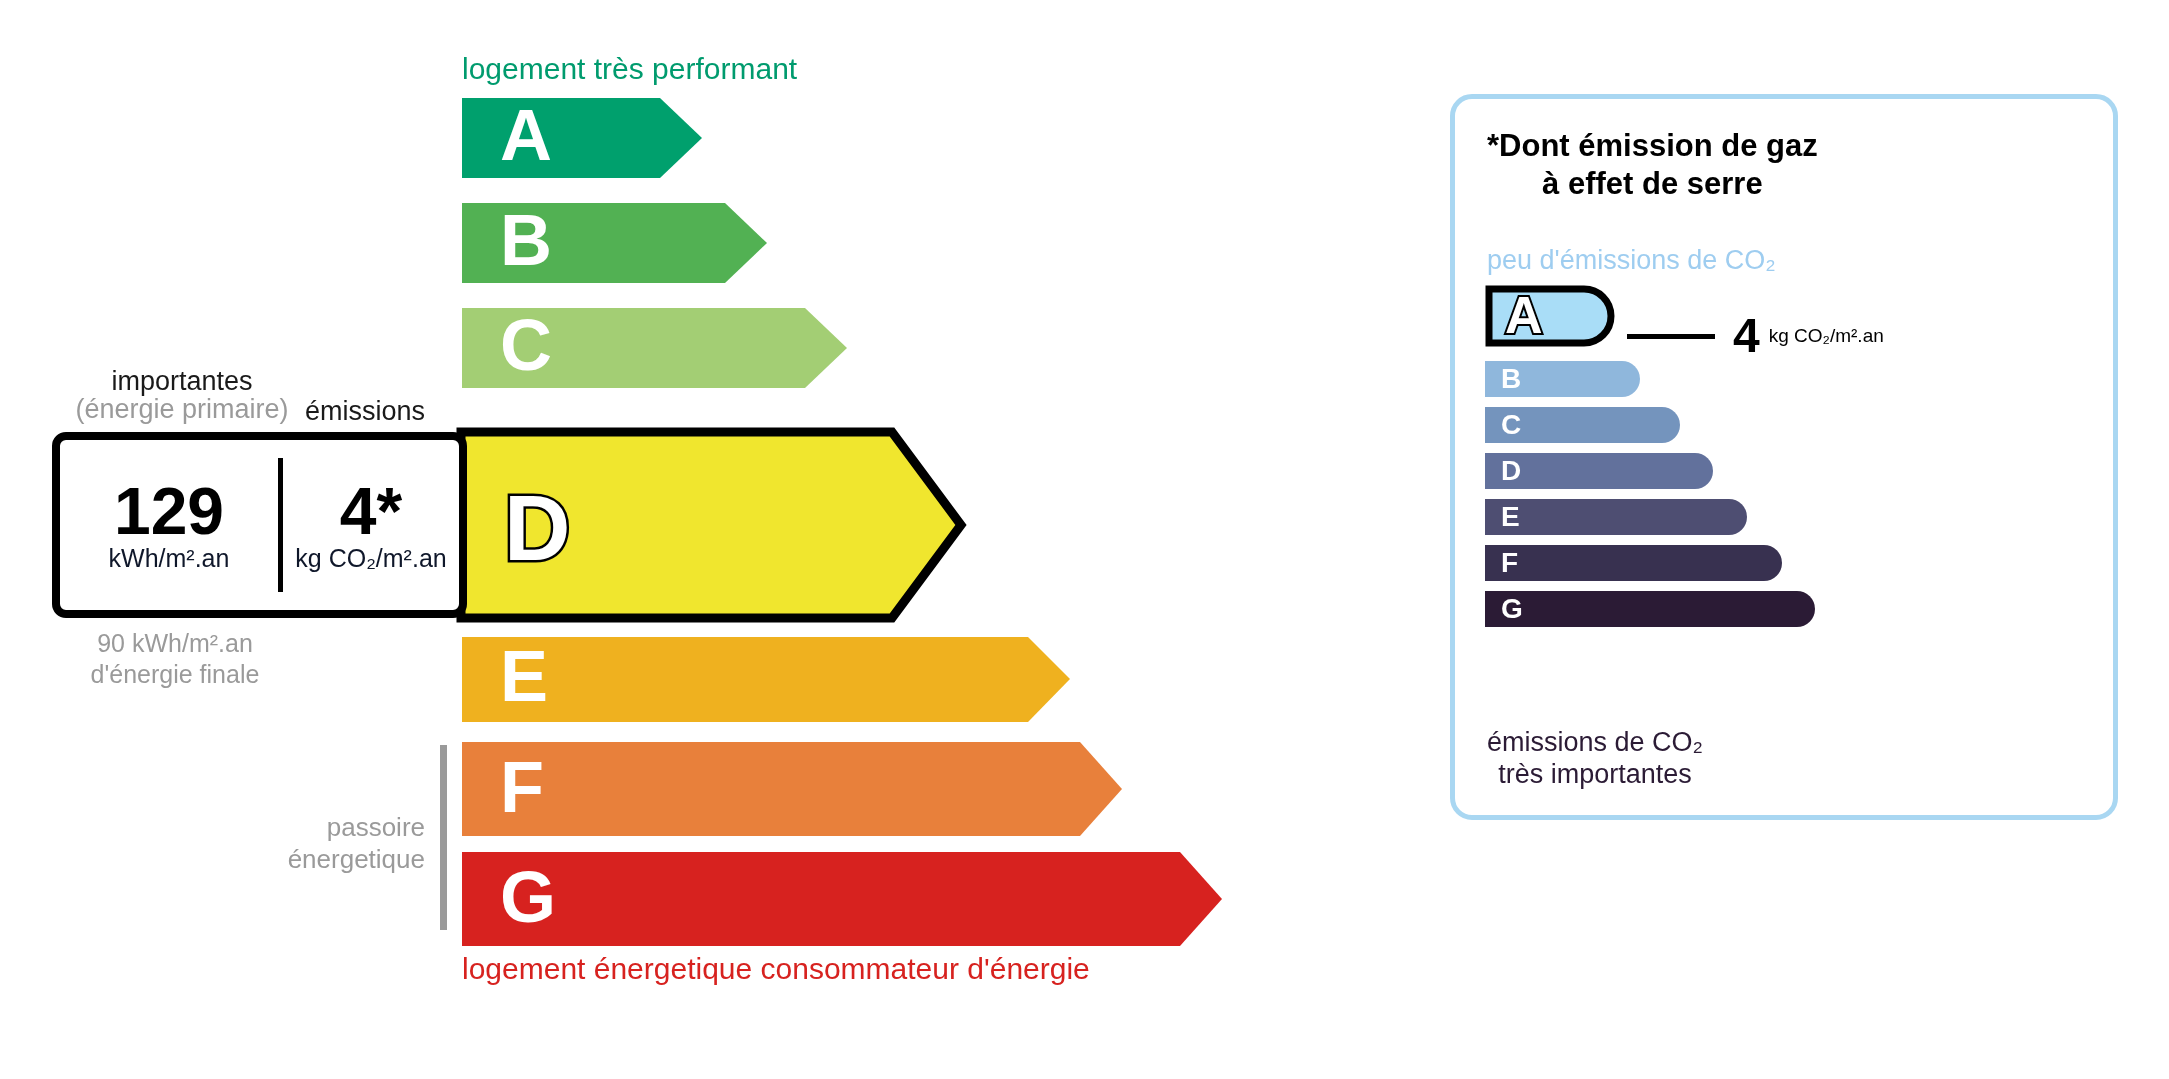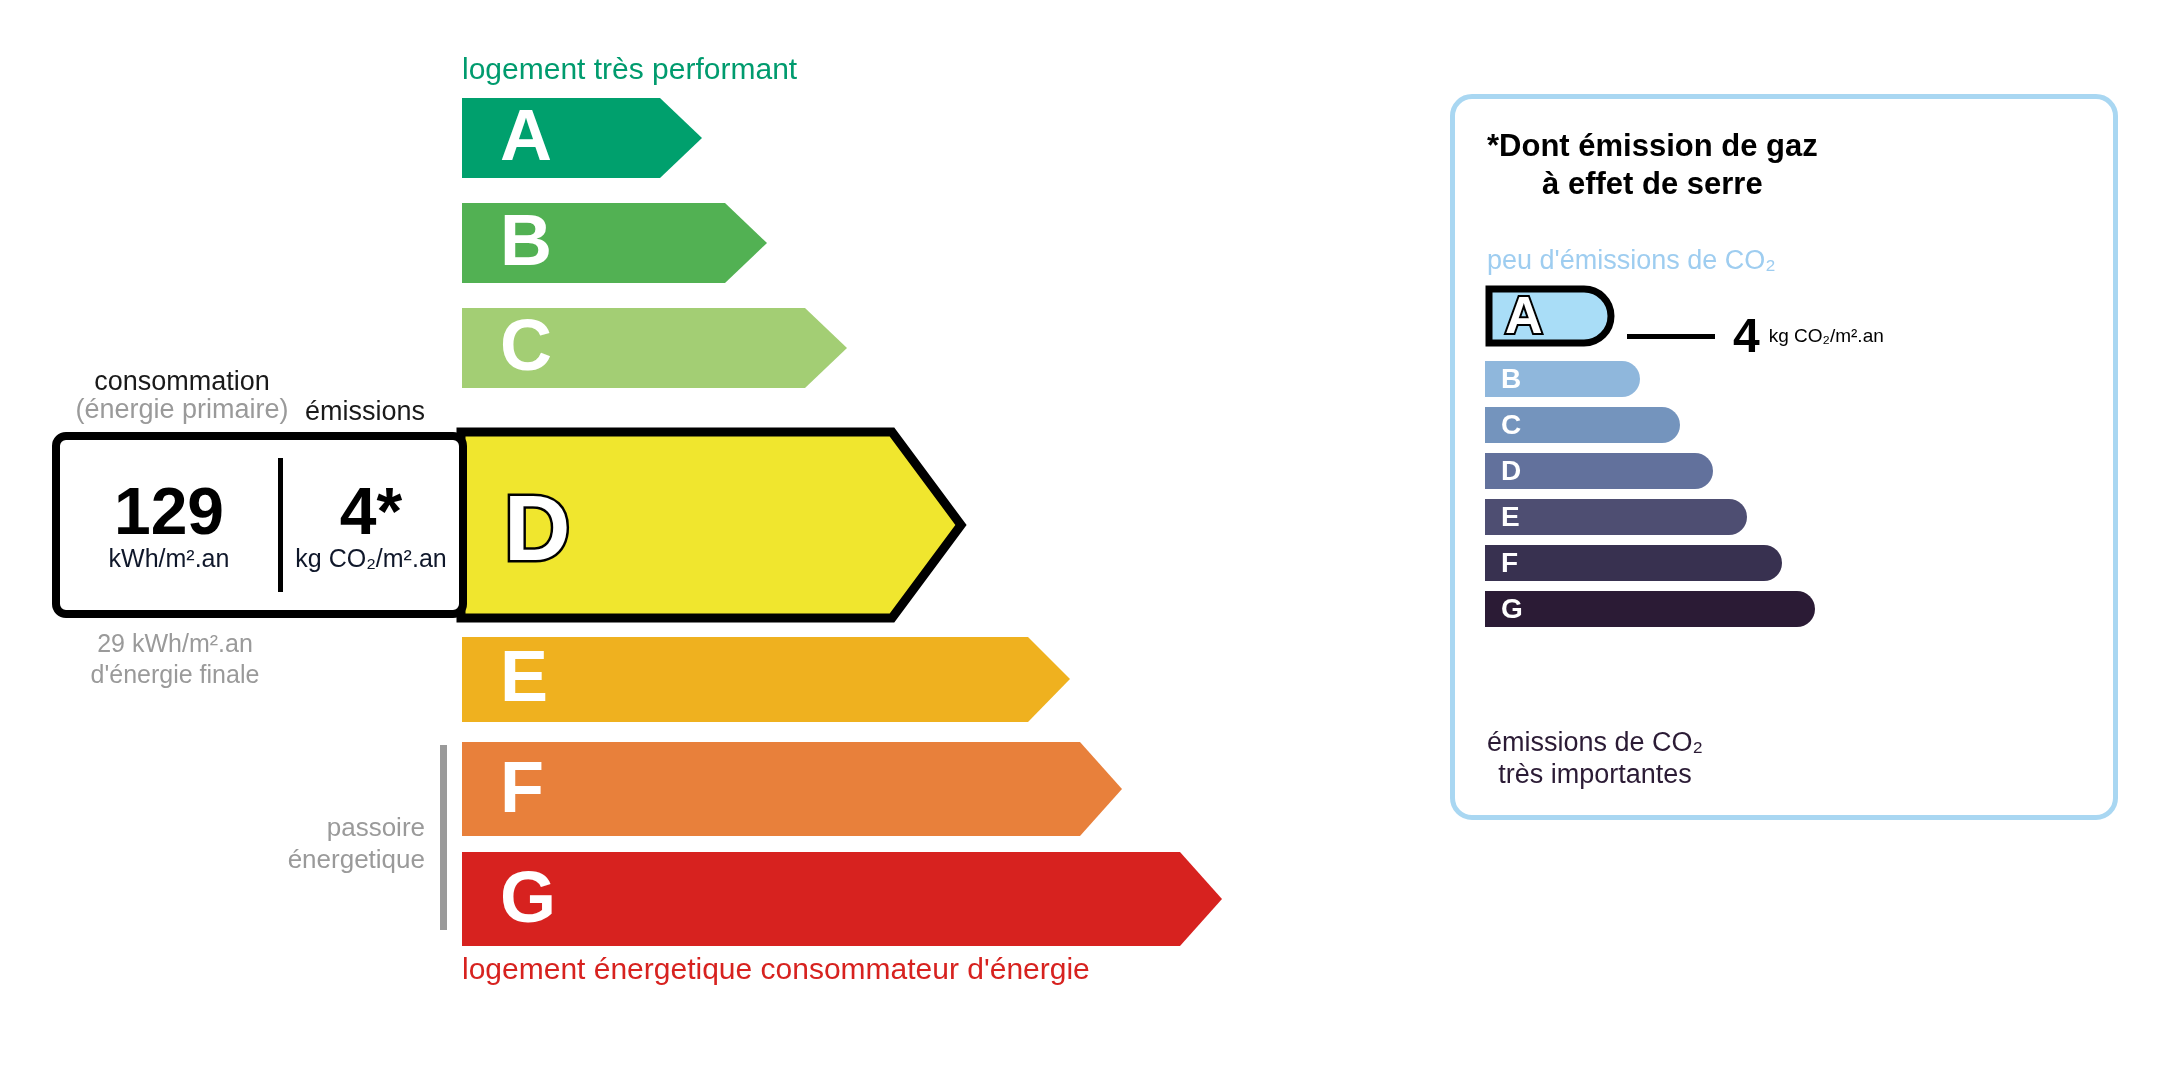--- a/index.html
+++ b/index.html
@@ -184,39 +184,39 @@
 
     <div class="bottom-caption">logement énergetique consommateur d'énergie</div>
 
     <div class="passoire-bar"></div>
     <div class="passoire-label">
       <div>passoire</div>
       <div>énergetique</div>
     </div>
 
     <div class="hdr-conso">
-      <div>consommation</div>
+      <div>importantes</div>
       <div class="sub">(énergie primaire)</div>
     </div>
     <div class="hdr-emis">émissions</div>
 
     <div class="valuebox">
       <div class="vb-cell left">
         <div class="vb-num">129</div>
         <div class="vb-unit">kWh/m².an</div>
       </div>
       <div class="vb-sep"></div>
       <div class="vb-cell">
         <div class="vb-num">4*</div>
         <div class="vb-unit">kg CO₂/m².an</div>
       </div>
     </div>
 
     <div class="final-energy">
-      <div>29 kWh/m².an</div>
+      <div>90 kWh/m².an</div>
       <div>d'énergie finale</div>
     </div>
 
   </div>
 
   <div class="co2panel">
 
     <div class="co2-title">
       <div>*Dont émission de gaz</div>
       <div>à effet de serre</div>

